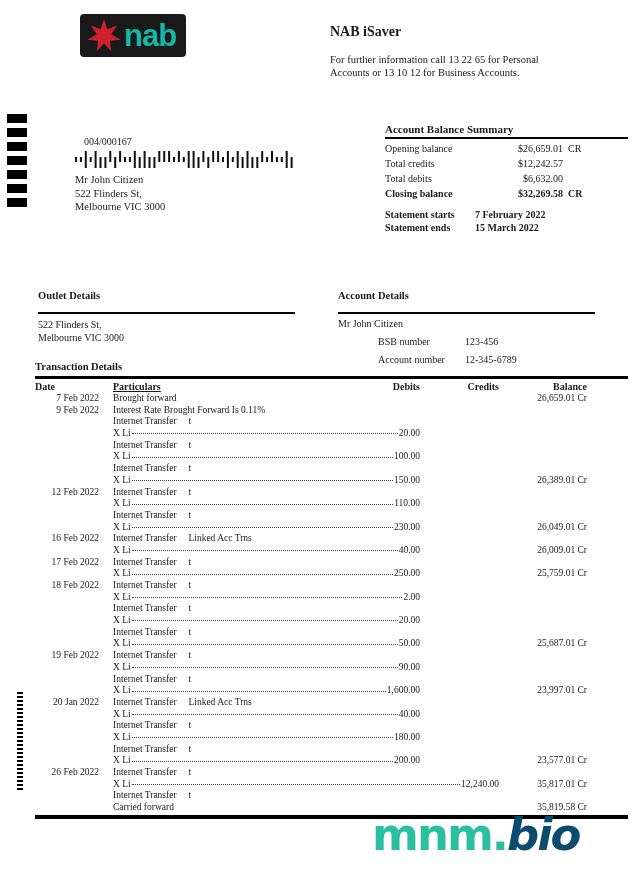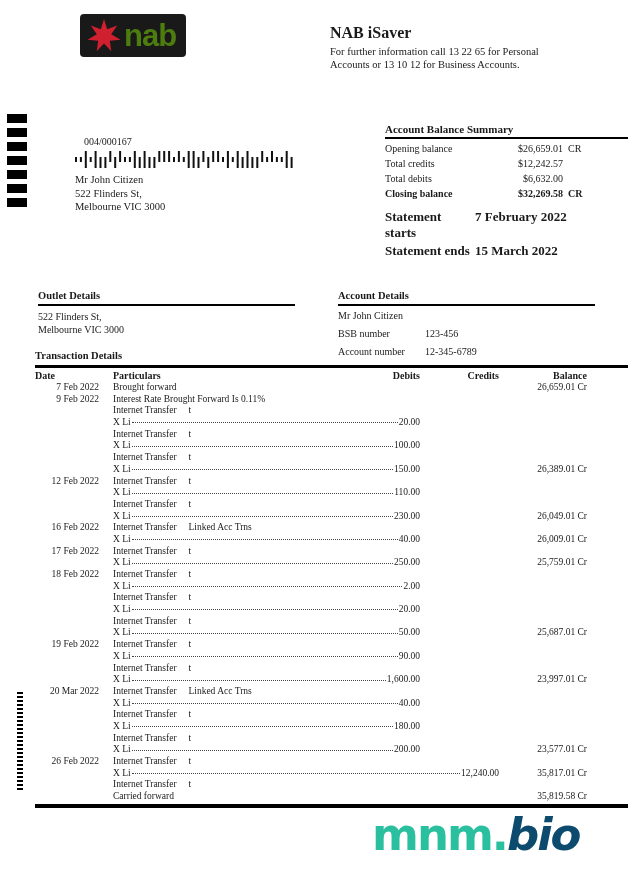--- a/index.html
+++ b/index.html
@@ -2,65 +2,65 @@
 <html><head>
 <meta charset="utf-8">
 <style>
   html,body{margin:0;padding:0;background:#e8e8e8;}
   .page{position:relative;width:633px;height:895px;background:#ffffff;overflow:hidden;
         font-family:"Liberation Serif", serif;color:#1a1a1a;}
 
   
   .logo{position:absolute;left:80px;top:14px;width:106px;height:43px;background:#191919;
         border-radius:4px;display:flex;align-items:center;padding-left:6px;box-sizing:border-box;}
-  .logo .nabtxt{color:#4d7c0f;font-family:"Liberation Sans",sans-serif;font-weight:bold;
+  .logo .nabtxt{color:#14b8a6;font-family:"Liberation Sans",sans-serif;font-weight:bold;
         font-size:31px;letter-spacing:-1px;margin-left:2px;line-height:1;}
 
   
   .prodblock{position:absolute;left:330px;top:24px;width:280px;font-size:10.5px;}
-  .prodblock .ptitle{font-weight:bold;font-size:16px;margin-bottom:3px;}
+  .prodblock .ptitle{font-weight:bold;font-size:14px;margin-bottom:13px;}
   .prodblock .pline{line-height:13px;}
 
   
   .mailmarks{position:absolute;left:7px;top:114px;}
   .mailmarks div{width:20px;height:9px;background:#000;margin-bottom:5px;}
   .sortcode{position:absolute;left:84px;top:136px;font-size:10px;}
   .bc4{position:absolute;left:75px;top:151px;}
   .addr{position:absolute;left:75px;top:173px;font-size:10.5px;line-height:13.5px;}
   .ladder{position:absolute;left:17px;top:692px;width:6px;height:98px;
         background:repeating-linear-gradient(to bottom,#000 0 2px,#fff 2px 4px);}
 
   
   .summary{position:absolute;left:385px;top:117px;width:243px;font-size:10px;}
   .summary .h2{font-weight:bold;font-size:11px;border-bottom:2.5px solid #000;padding-bottom:2px;margin-top:6px;}
   .summary .srow{display:flex;margin-top:4px;width:205px;}
   .summary .slabel{flex:1;}
   .summary .samt{text-align:right;margin-left:12px;}
   .summary .scr{width:22px;padding-left:5px;}
   .summary .sbold{font-weight:bold;}
-  .stline{display:flex;font-weight:bold;font-size:13px;margin-top:2px;}
+  .stline{display:flex;font-weight:bold;font-size:10px;margin-top:2px;}
   .stline .stlabel{width:90px;}
   .stgap{height:8px;}
 
   
   .outlet{position:absolute;left:38px;top:290px;width:257px;font-size:10px;}
-  .outlet .h2,.acct .h2{font-weight:bold;font-size:10.5px;border-bottom:2.5px solid #000;padding-bottom:3px;margin-bottom:4px;}
+  .outlet .h2,.acct .h2{font-weight:bold;font-size:10.5px;border-bottom:2.5px solid #000;padding-bottom:11px;margin-bottom:4px;}
   .outlet .oline{line-height:13px;}
   .acct{position:absolute;left:338px;top:290px;width:257px;font-size:10px;}
   .acct .adrow{display:flex;margin-top:7px;}
-  .acct .adlabel{width:87px;}
-
-  
-  .tx{position:absolute;left:35px;top:350px;width:593px;font-size:9.5px;}
+  .acct .adlabel{width:87px;margin-left:40px;}
+
+  
+  .tx{position:absolute;left:35px;top:361px;width:593px;font-size:9.5px;}
   .tx .h2{font-weight:bold;font-size:10.5px;margin-bottom:4px;}
   .rule3{height:3px;background:#000;}
   .thead{display:flex;font-weight:bold;font-size:10px;padding:2px 0 1px 0;}
   .thead .hdate{width:78px;}
   .thead .hmain{width:386px;display:flex;}
-  .thead .hpart{flex:1;}
+  .thead .hpart{flex:1;text-decoration:underline;}
   .thead .hcred{width:79px;text-align:right;}
   .thead .hbal{width:88px;text-align:right;}
   .trow{display:flex;height:11.7px;line-height:11.7px;align-items:baseline;}
   .tdate{width:78px;text-align:right;padding-right:14px;box-sizing:border-box;flex:none;}
   .tmain{width:386px;display:flex;align-items:center;flex:none;}
   .ttext{white-space:pre;}
   .leader{flex:1;border-bottom:1px dotted #444;margin:0 1px;}
   .dpad{width:79px;flex:none;}
   .tbal{width:88px;text-align:right;flex:none;}
   .tbold{font-weight:normal;}
@@ -437,21 +437,21 @@
           <span class="tdate"></span>
           <span class="tmain">
             <span class="ttext">X Li</span>
             <span class="leader"></span>
             <span class="amt">1,600.00</span>
             <span class="dpad"></span>
           </span>
           <span class="tbal">23,997.01 Cr</span>
         </div>
         <div class="trow">
-          <span class="tdate">20 Mar 2022</span>
+          <span class="tdate">20 Jan 2022</span>
           <span class="tmain">
             <span class="ttext">Internet Transfer     Linked Acc Trns</span>
           </span>
           <span class="tbal"></span>
         </div>
         <div class="trow">
           <span class="tdate"></span>
           <span class="tmain">
             <span class="ttext">X Li</span>
             <span class="leader"></span>

